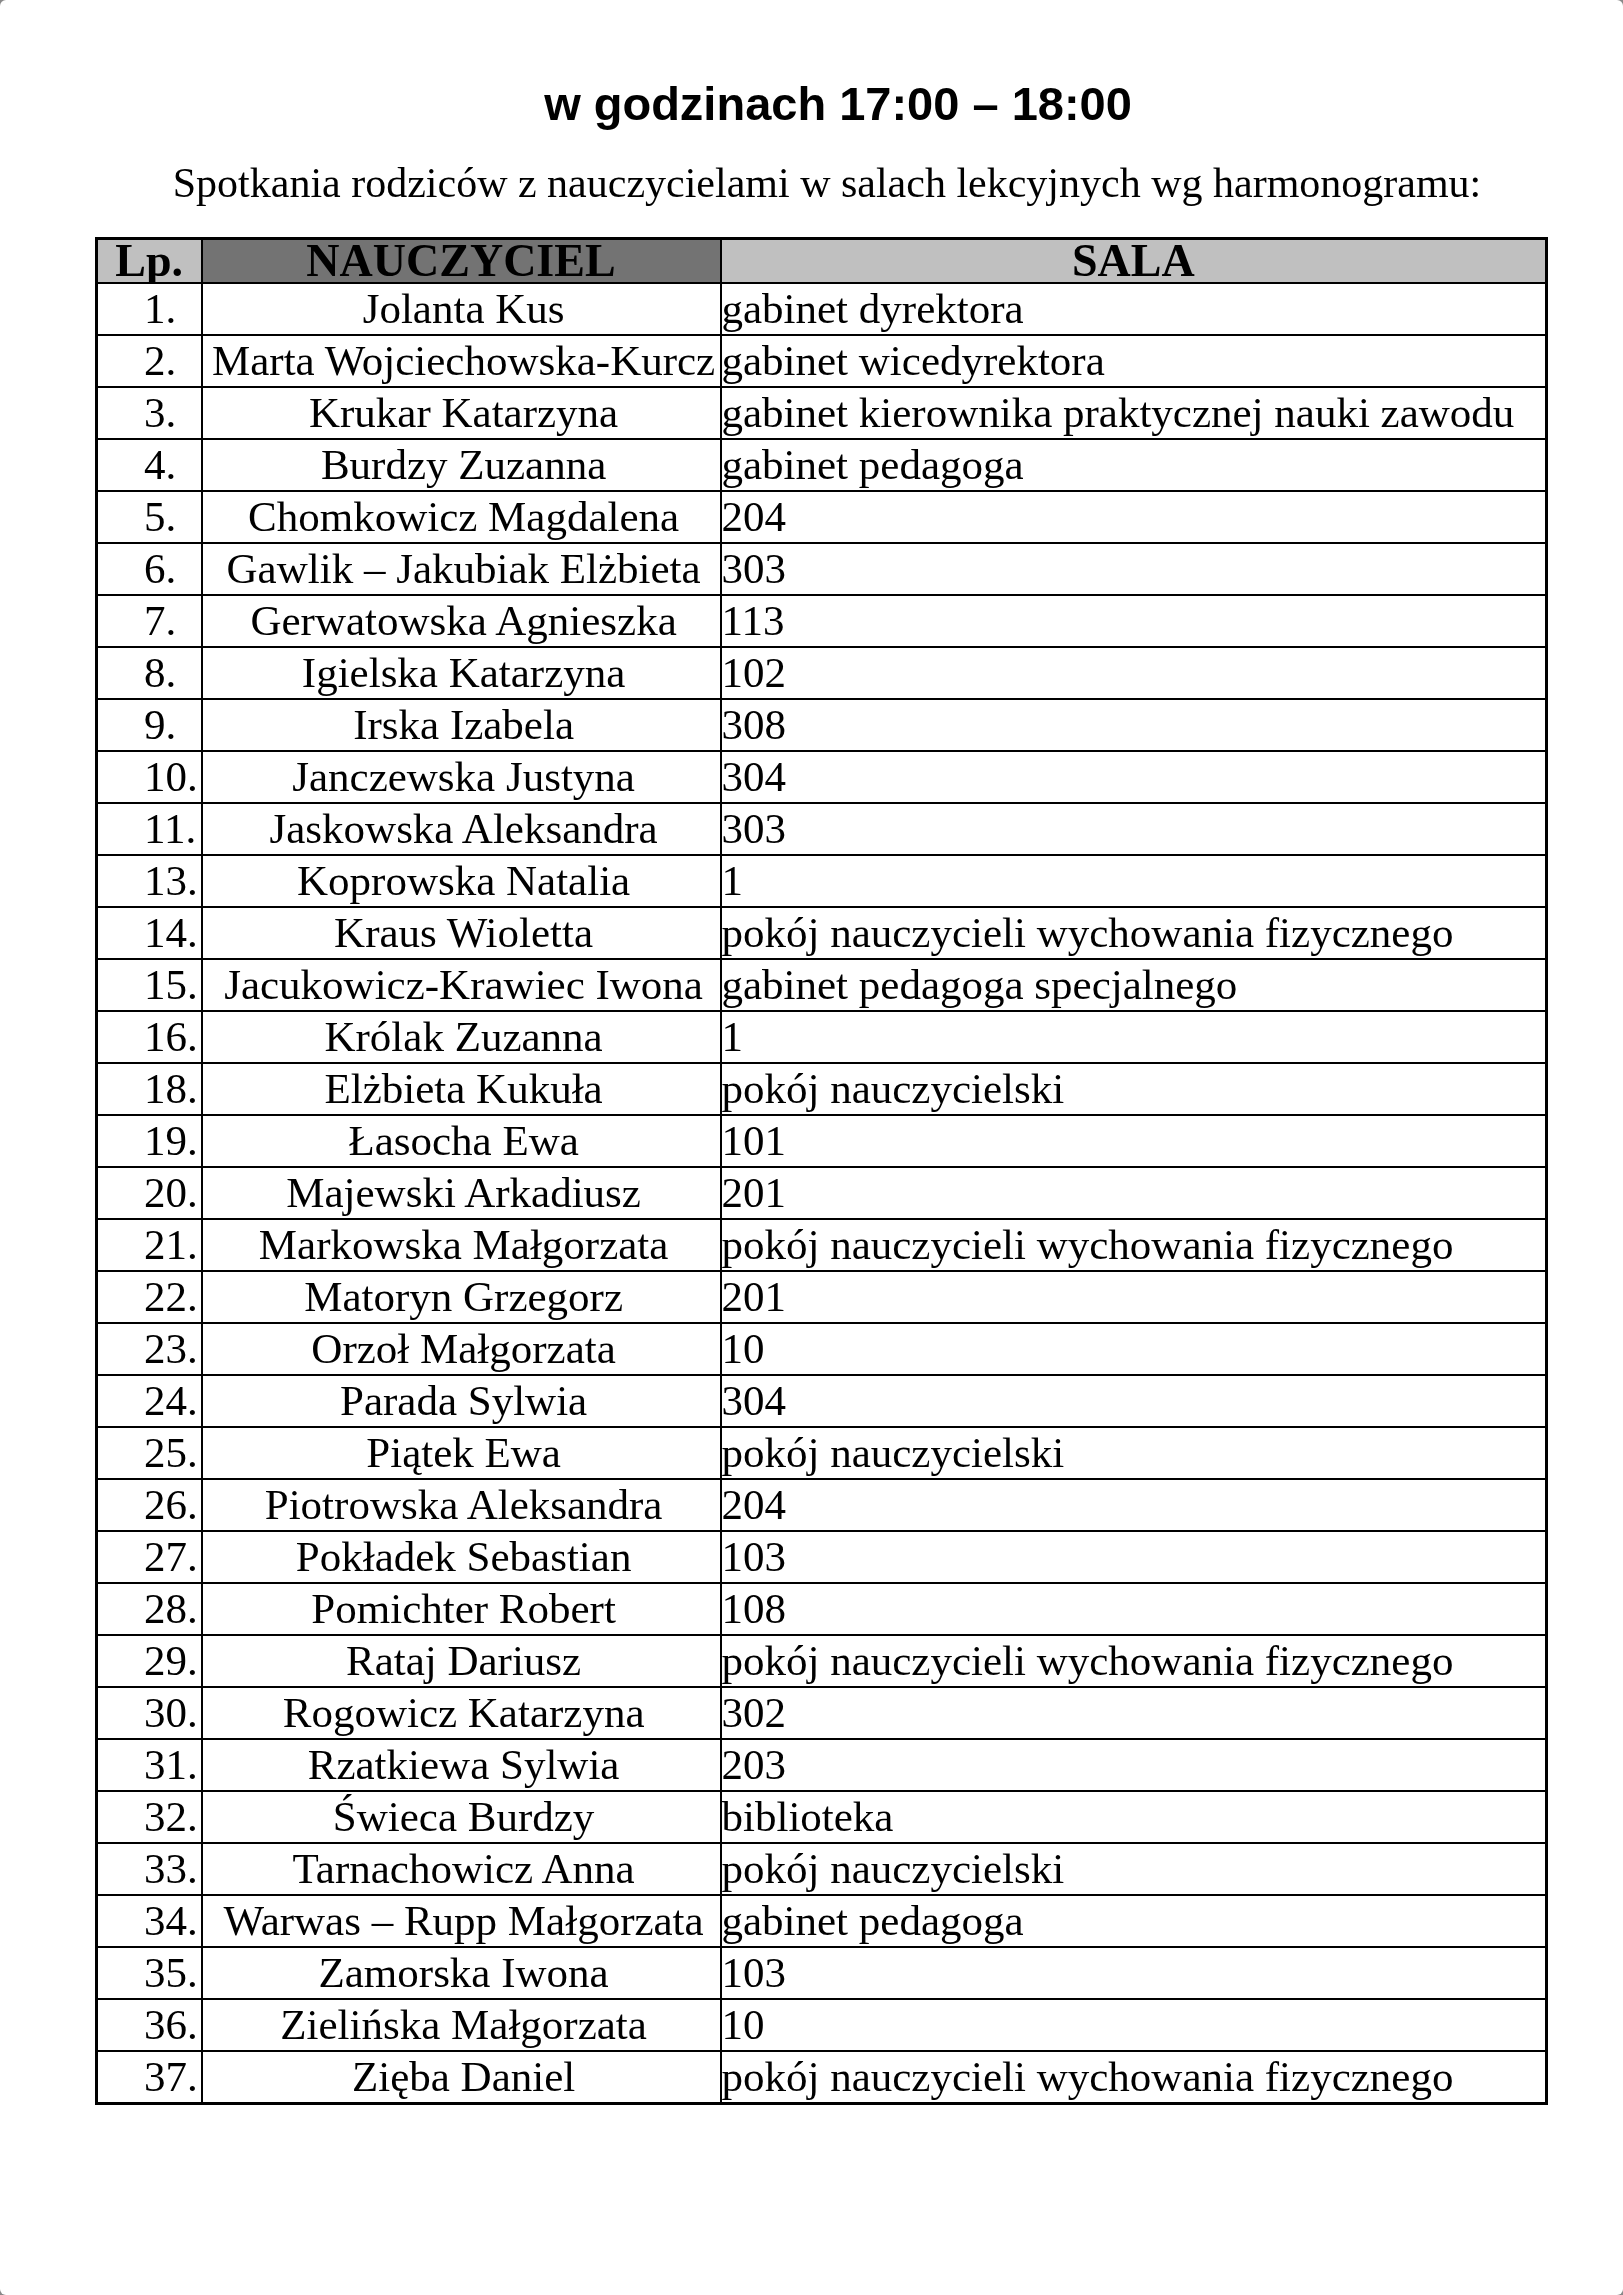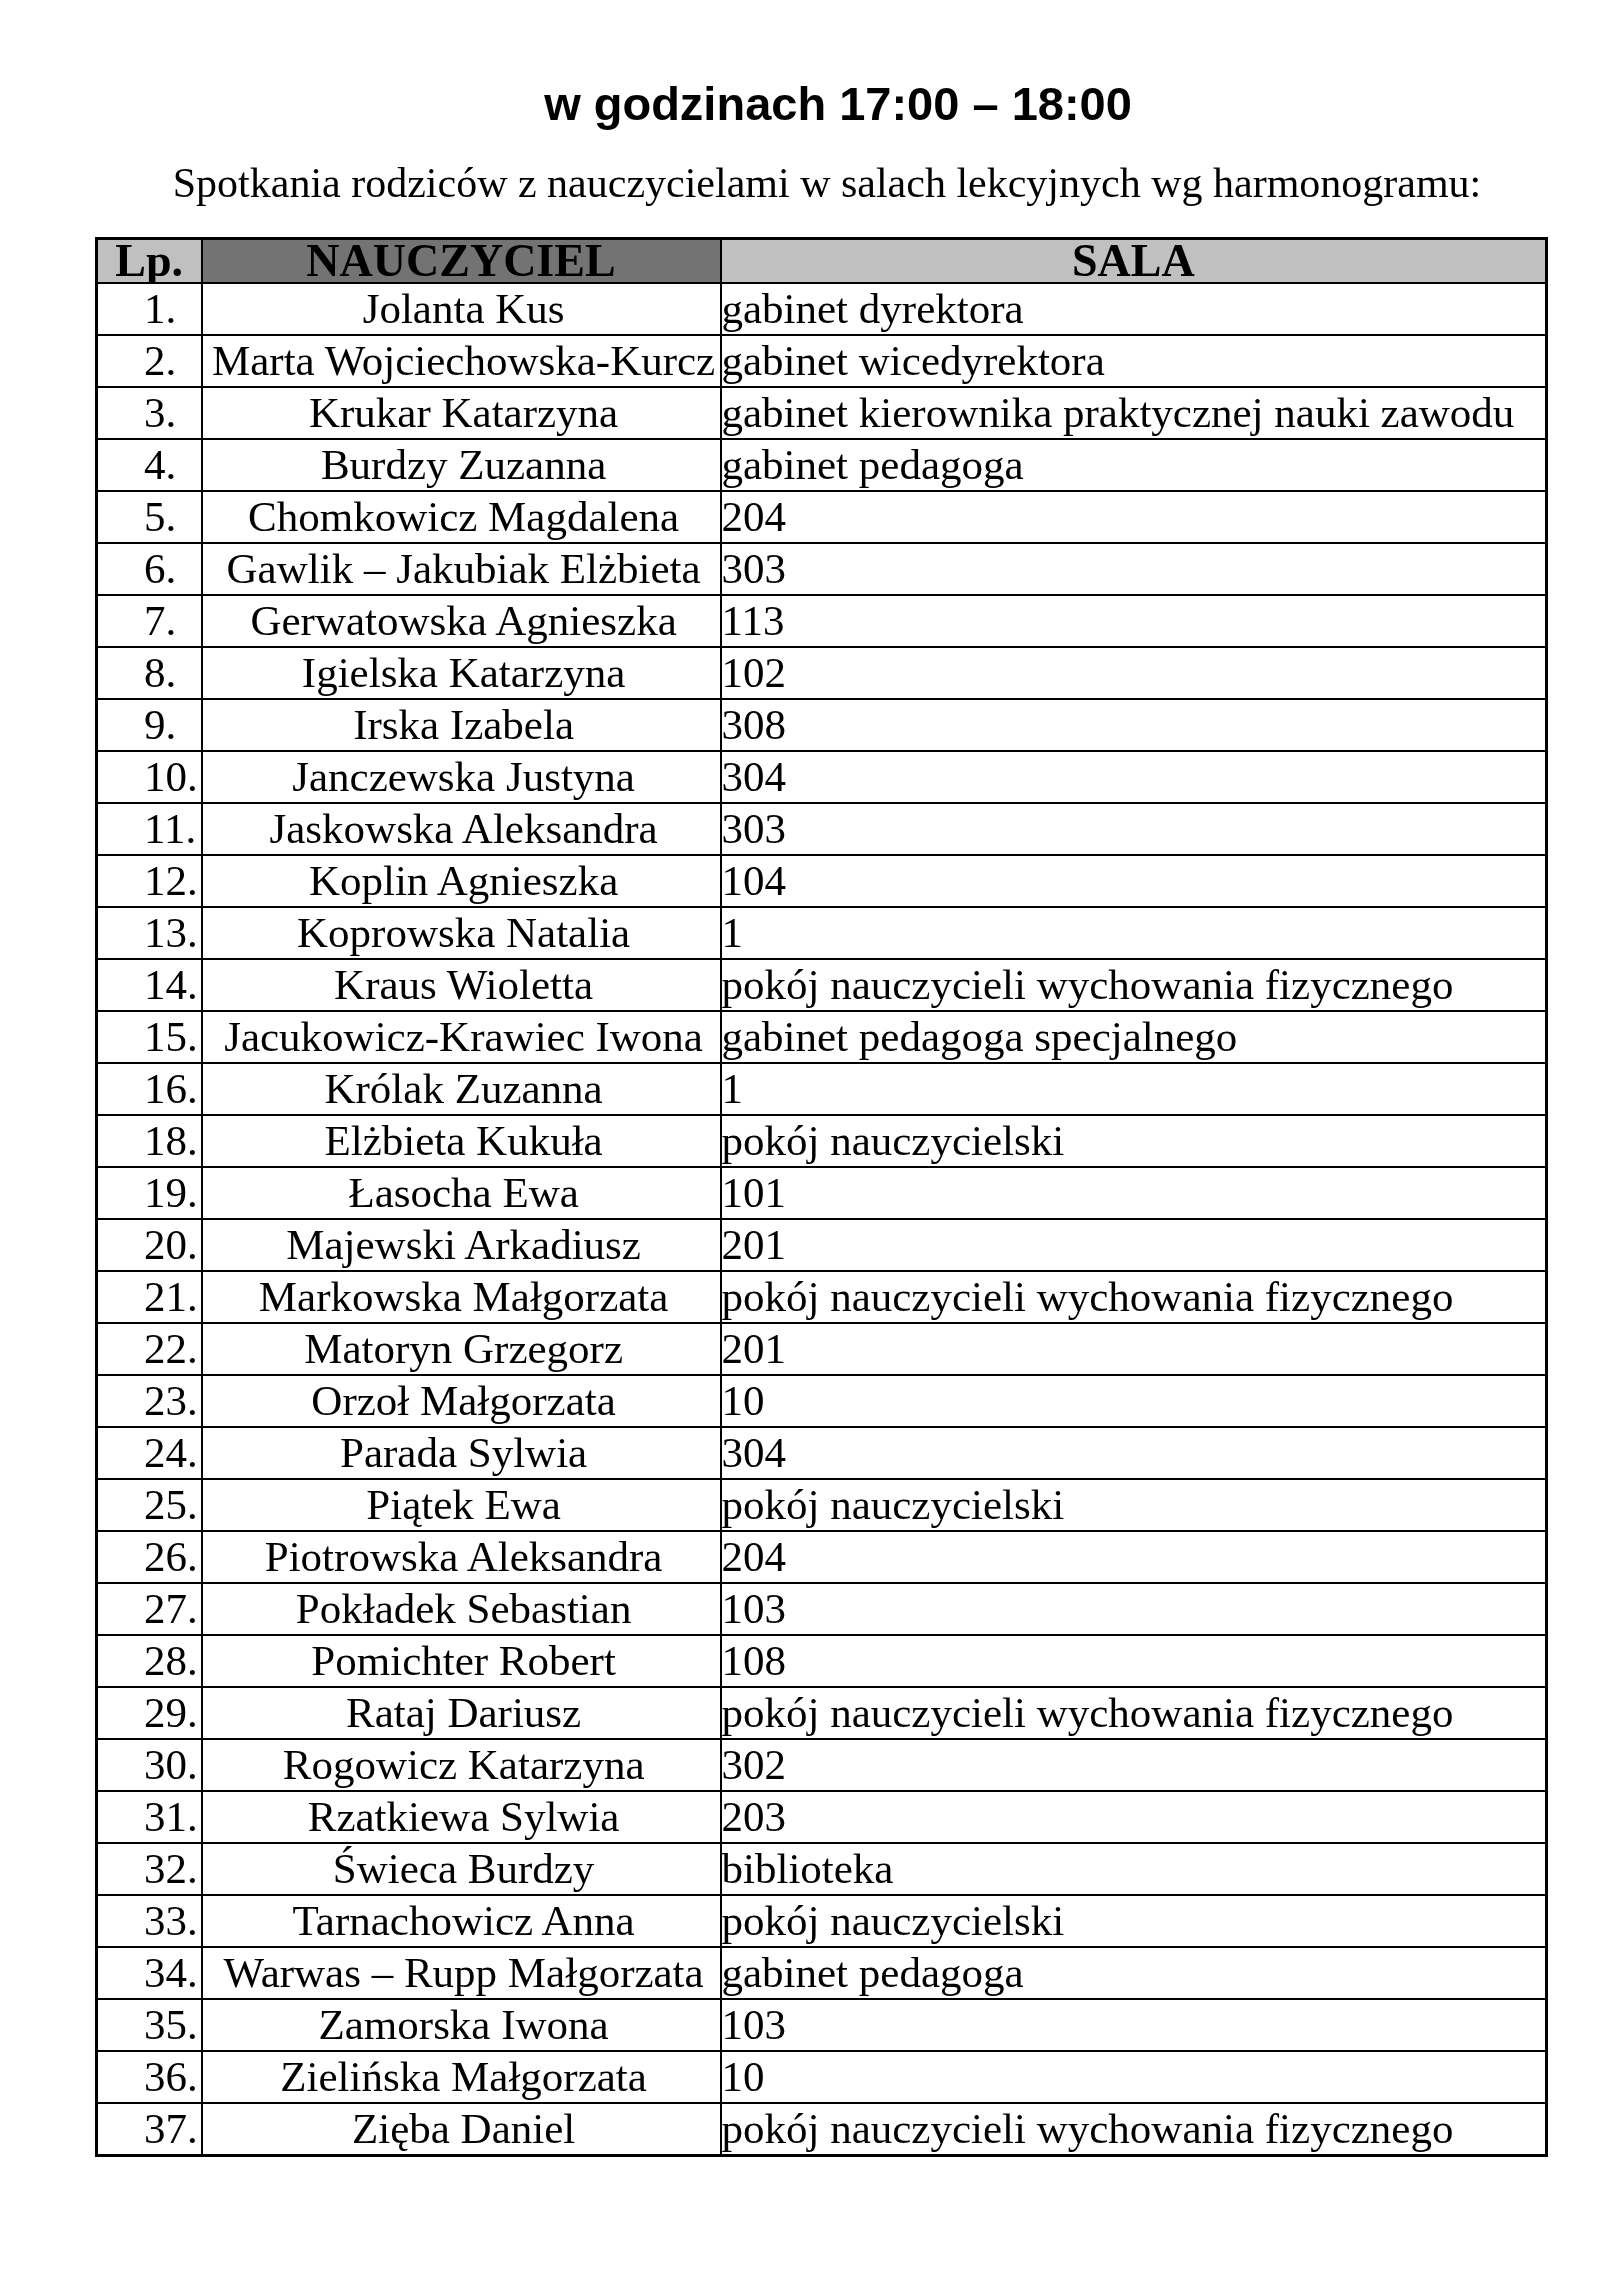--- a/index.html
+++ b/index.html
@@ -5,20 +5,21 @@
   html, body { margin: 0; padding: 0; background: #888; }
   .page {
     position: relative;
     width: 1623px;
     height: 2295px;
     background: #ffffff;
     font-family: "Liberation Serif", serif;
     color: #000;
     margin: 0 auto;
     overflow: hidden;
+    border-radius: 6px;
   }
   .title {
     position: absolute;
     top: 72px;
     left: 114px;
     width: 1448px;
     text-align: center;
     font-family: "Liberation Sans", sans-serif;
     font-weight: bold;
     font-size: 47px;
@@ -161,25 +162,20 @@
     <td class="col-teacher">Janczewska Justyna</td>
     <td class="col-room">304</td>
   </tr>
 
   <tr>
     <td class="col-lp">11.</td>
     <td class="col-teacher">Jaskowska Aleksandra</td>
     <td class="col-room">303</td>
   </tr>
 
-  <tr>
-    <td class="col-lp">12.</td>
-    <td class="col-teacher">Koplin Agnieszka</td>
-    <td class="col-room">104</td>
-  </tr>
 
   <tr>
     <td class="col-lp">13.</td>
     <td class="col-teacher">Koprowska Natalia</td>
     <td class="col-room">1</td>
   </tr>
 
   <tr>
     <td class="col-lp">14.</td>
     <td class="col-teacher">Kraus Wioletta</td>

